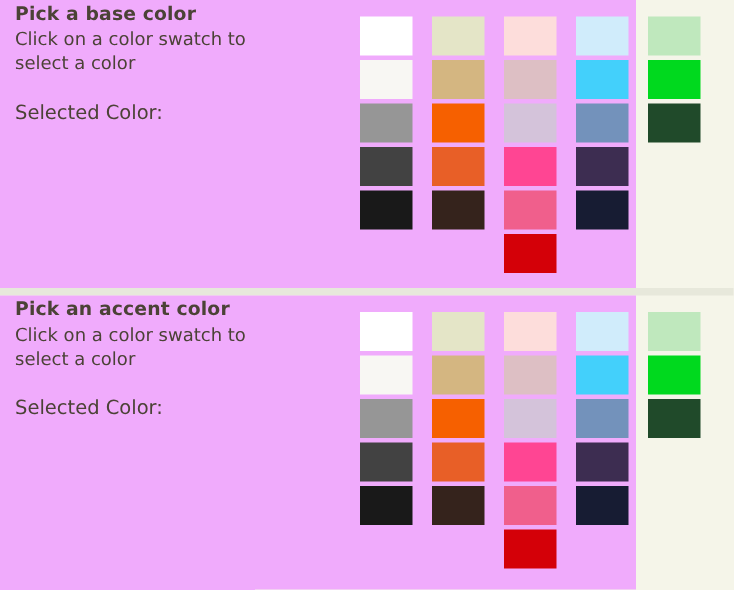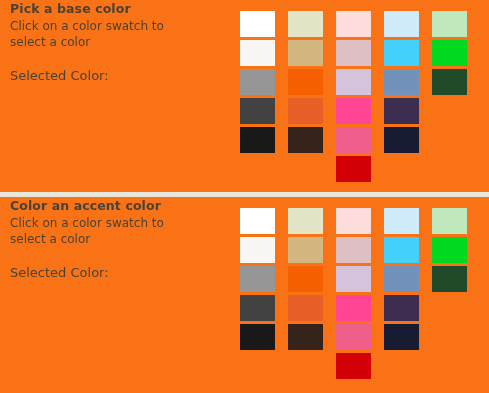--- a/index.html
+++ b/index.html
@@ -15,22 +15,22 @@
   }
   .page {
     position: relative;
     width: 489px;
     height: 393px;
     background: #f5f5e9;
   }
   .section {
     position: absolute;
     left: 0;
-    width: 489px;
-    background: #f97316;
+    width: 424px;
+    background: #f0abfc;
   }
   #section-base { top: 0; height: 192px; }
   #section-accent { top: 197px; height: 196px; }
 
   .divider {
     position: absolute;
     left: 0;
     top: 192px;
     width: 489px;
     height: 5px;
@@ -152,21 +152,21 @@
         <button class="swatch empty"></button>
         <button class="swatch empty"></button>
       </div>
     </div>
   </div>
 
   <div class="divider"></div>
 
   <div class="section" id="section-accent">
     <div class="labels">
-      <div class="heading">Color an accent color</div>
+      <div class="heading">Pick an accent color</div>
       <div class="hint">Click on a color swatch to select a color</div>
       <div class="selected-label">Selected Color:</div>
       <div class="selected-preview"></div>
     </div>
     <div class="swatch-grid">
       <div class="swatch-row">
         <button class="swatch" title="#ffffff" style="background: rgb(255, 255, 255);"></button>
         <button class="swatch" title="#e4e5c7" style="background: rgb(228, 229, 199);"></button>
         <button class="swatch" title="#fddddb" style="background: rgb(253, 221, 219);"></button>
         <button class="swatch" title="#d0ecfb" style="background: rgb(208, 236, 251);"></button>

